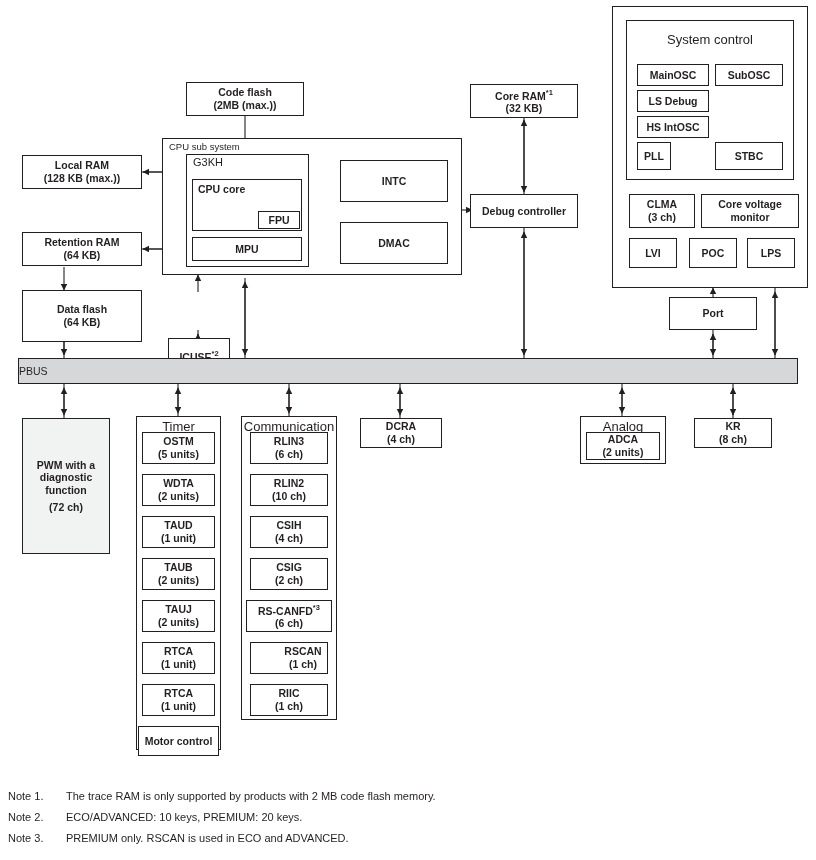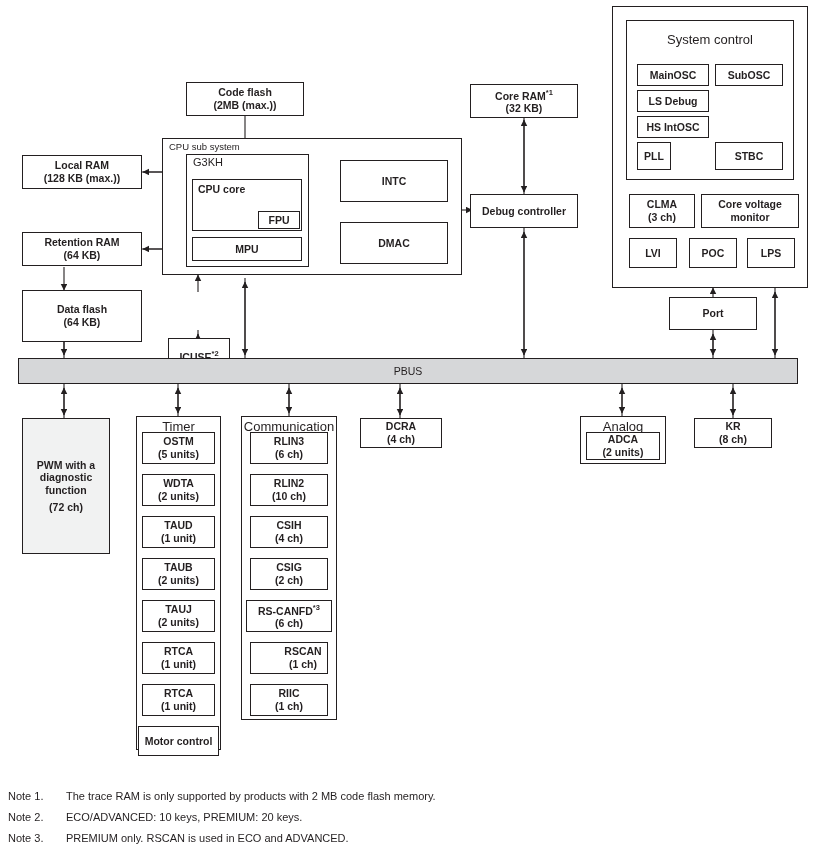--- a/index.html
+++ b/index.html
@@ -61,21 +61,21 @@
     width: 100%;
     left: 0;
   }
   .bus {
     position: absolute;
     border: 1px solid #231f20;
     background: #d6d7d9;
     box-sizing: border-box;
     display: flex;
     align-items: center;
-    justify-content: center;
+    justify-content: flex-start;
     font-size: 10.5px;
     color: #231f20;
   }
   .shade {
     background: #f1f2f2;
   }
   .sup {
     font-size: 7.5px;
     vertical-align: super;
   }

